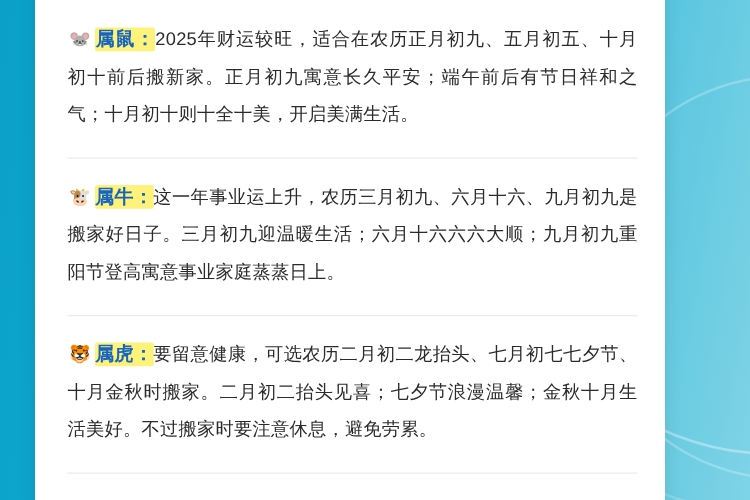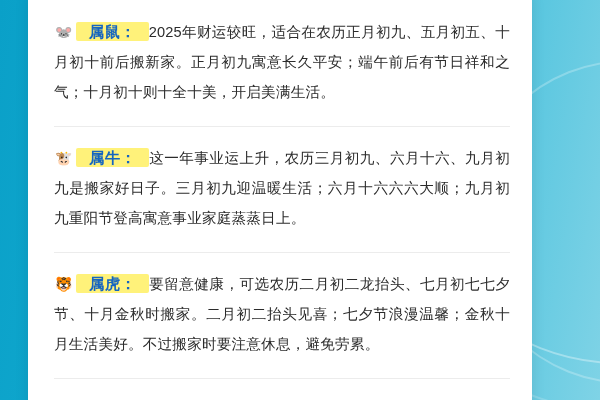--- a/index.html
+++ b/index.html
@@ -69,21 +69,21 @@
     position: relative;
     top: -1px;
   }
   .zodiac-label {
     color: #1565c0;
     font-weight: bold;
     font-size: 15.2px;
   }
   .hl {
     background: #fff27a;
-    padding: 1px 13px;
+    padding: 1px 0;
     border-radius: 2px;
   }
   .divider {
     height: 1px;
     background: #ececec;
     margin: 0 0 16px 0;
   }
   .clipped {
     overflow: hidden;
   }

